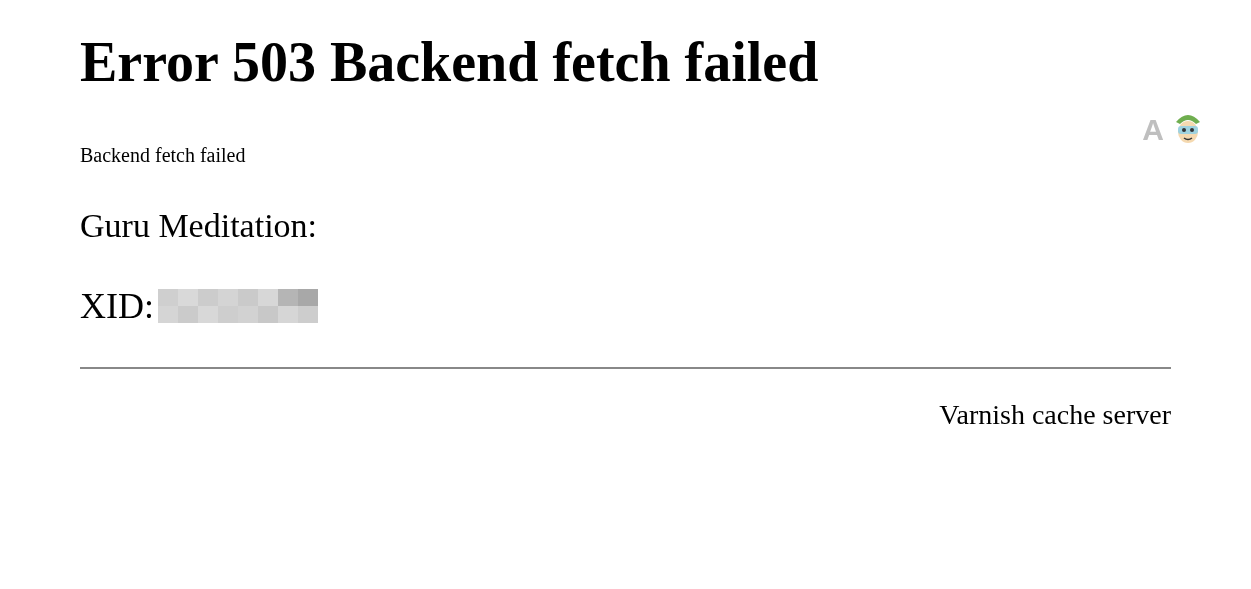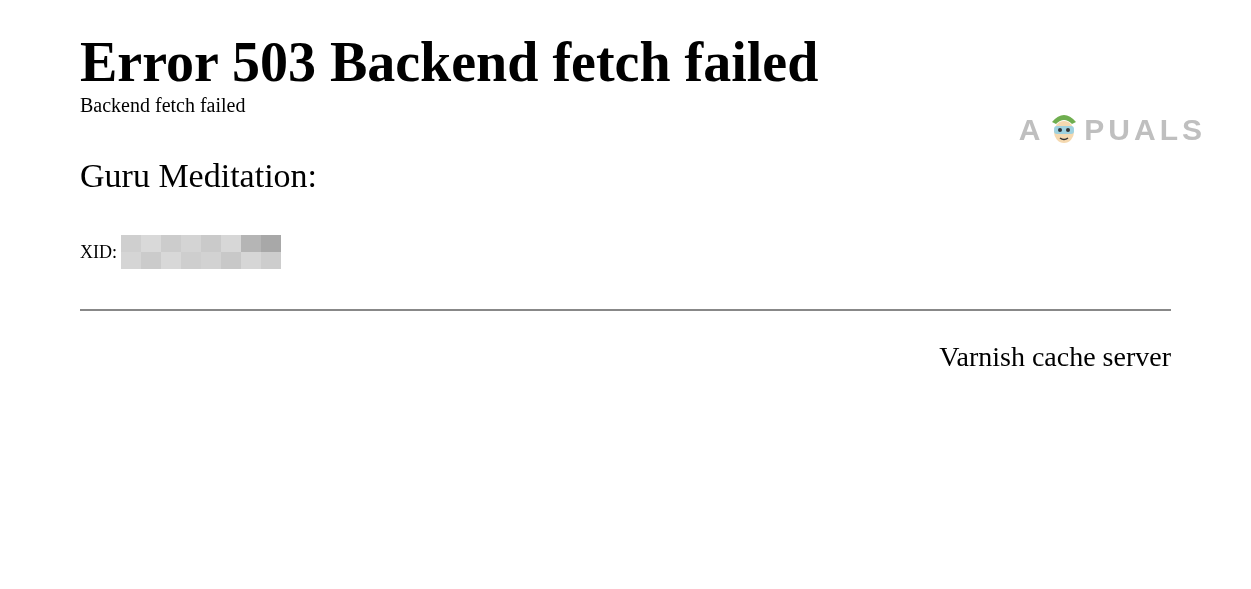--- a/index.html
+++ b/index.html
@@ -8,32 +8,33 @@
       background: #fff;
       color: #000;
       padding: 30px 80px;
       width: 1251px;
       height: 589px;
       position: relative;
     }
     h1 {
       font-size: 56px;
       font-weight: bold;
+      margin-bottom: 50px;
     }
     .msg {
       font-size: 20px;
       margin-bottom: 40px;
     }
     h2 {
       font-size: 34px;
       font-weight: normal;
       margin-bottom: 40px;
     }
     .xid-line {
-      font-size: 18px;
+      font-size: 36px;
       margin-bottom: 40px;
       display: flex;
       align-items: center;
       gap: 4px;
     }
     hr {
       border: none;
       border-top: 2px solid #888;
       margin-bottom: 30px;
     }
@@ -109,14 +110,13 @@
   <span>
     <svg viewBox="0 0 36 36">
       <ellipse cx="18" cy="22" rx="10" ry="11" fill="#f5d9b0"></ellipse>
       <path d="M6 12 Q18 -2 30 12 L26 14 Q18 6 10 14 Z" fill="#6fae4f"></path>
       <rect x="8" y="16" width="20" height="8" rx="3" fill="#8fd0e8" opacity="0.85"></rect>
       <circle cx="14" cy="20" r="2" fill="#333"></circle>
       <circle cx="22" cy="20" r="2" fill="#333"></circle>
       <path d="M14 28 Q18 31 22 28" stroke="#333" stroke-width="1.5" fill="none"></path>
     </svg>
   </span>
-  <span class="watermark-text">PUALS</span>
 </div>
 
 </body></html>

